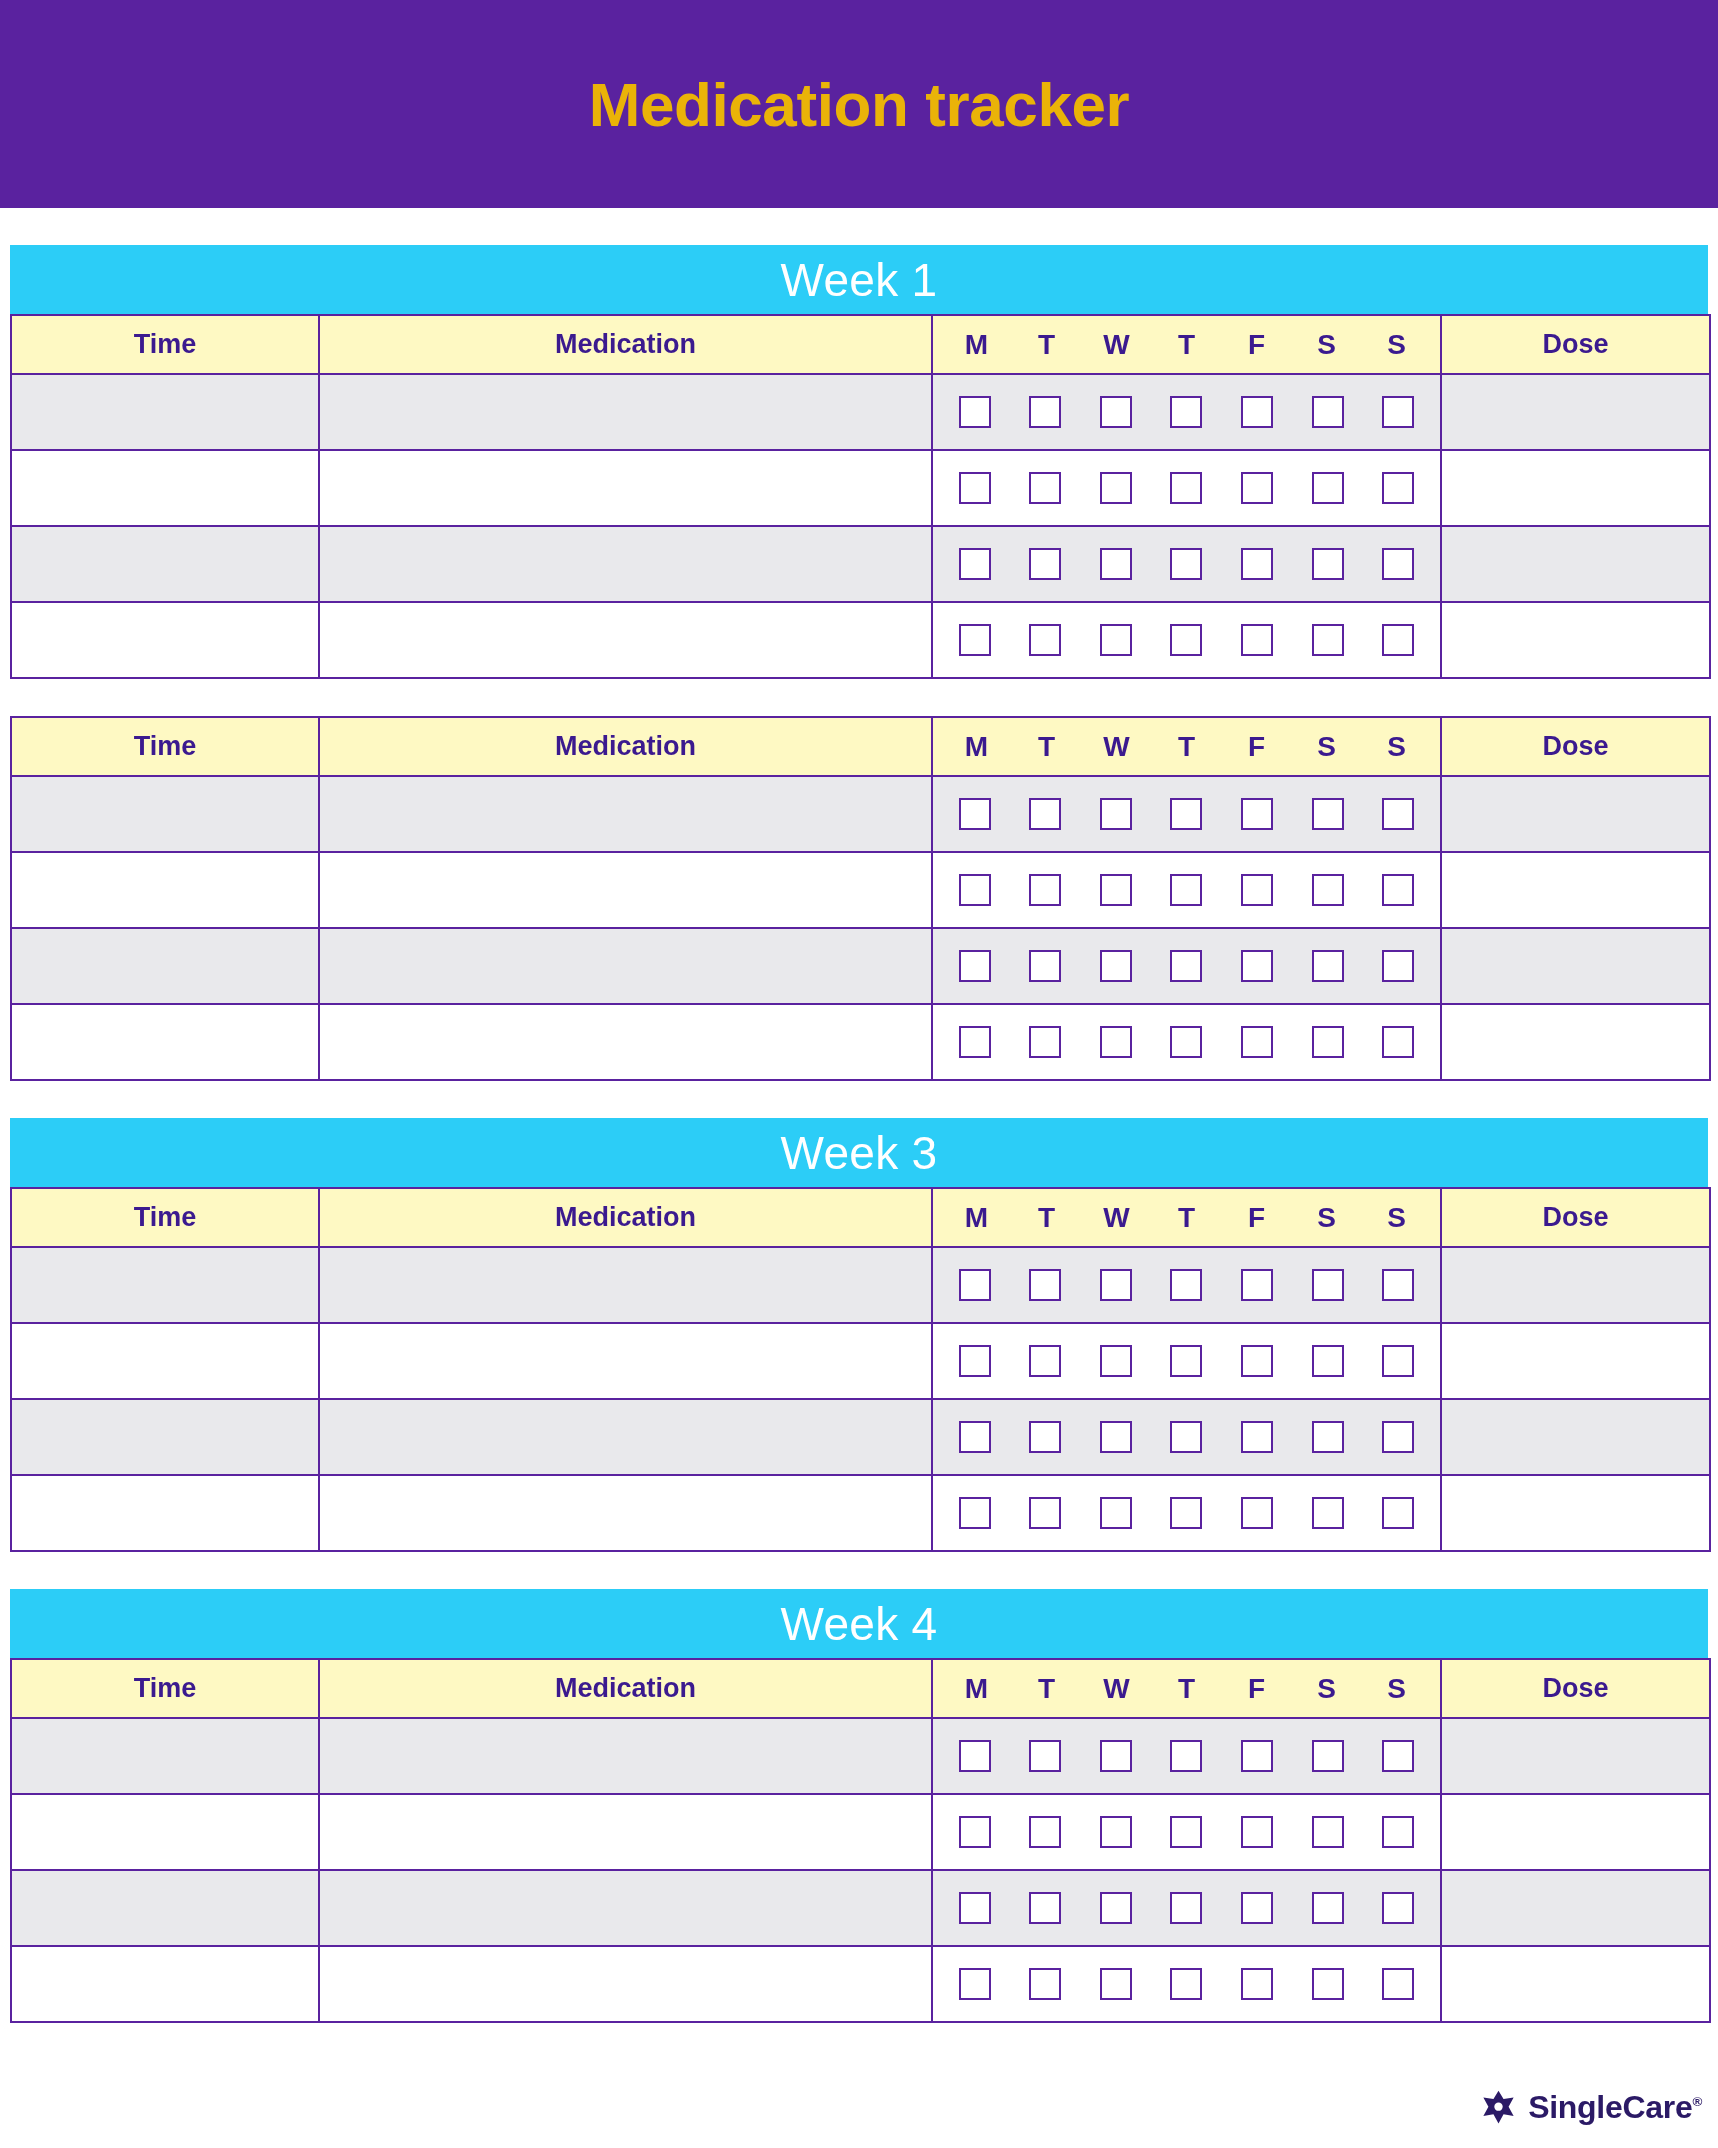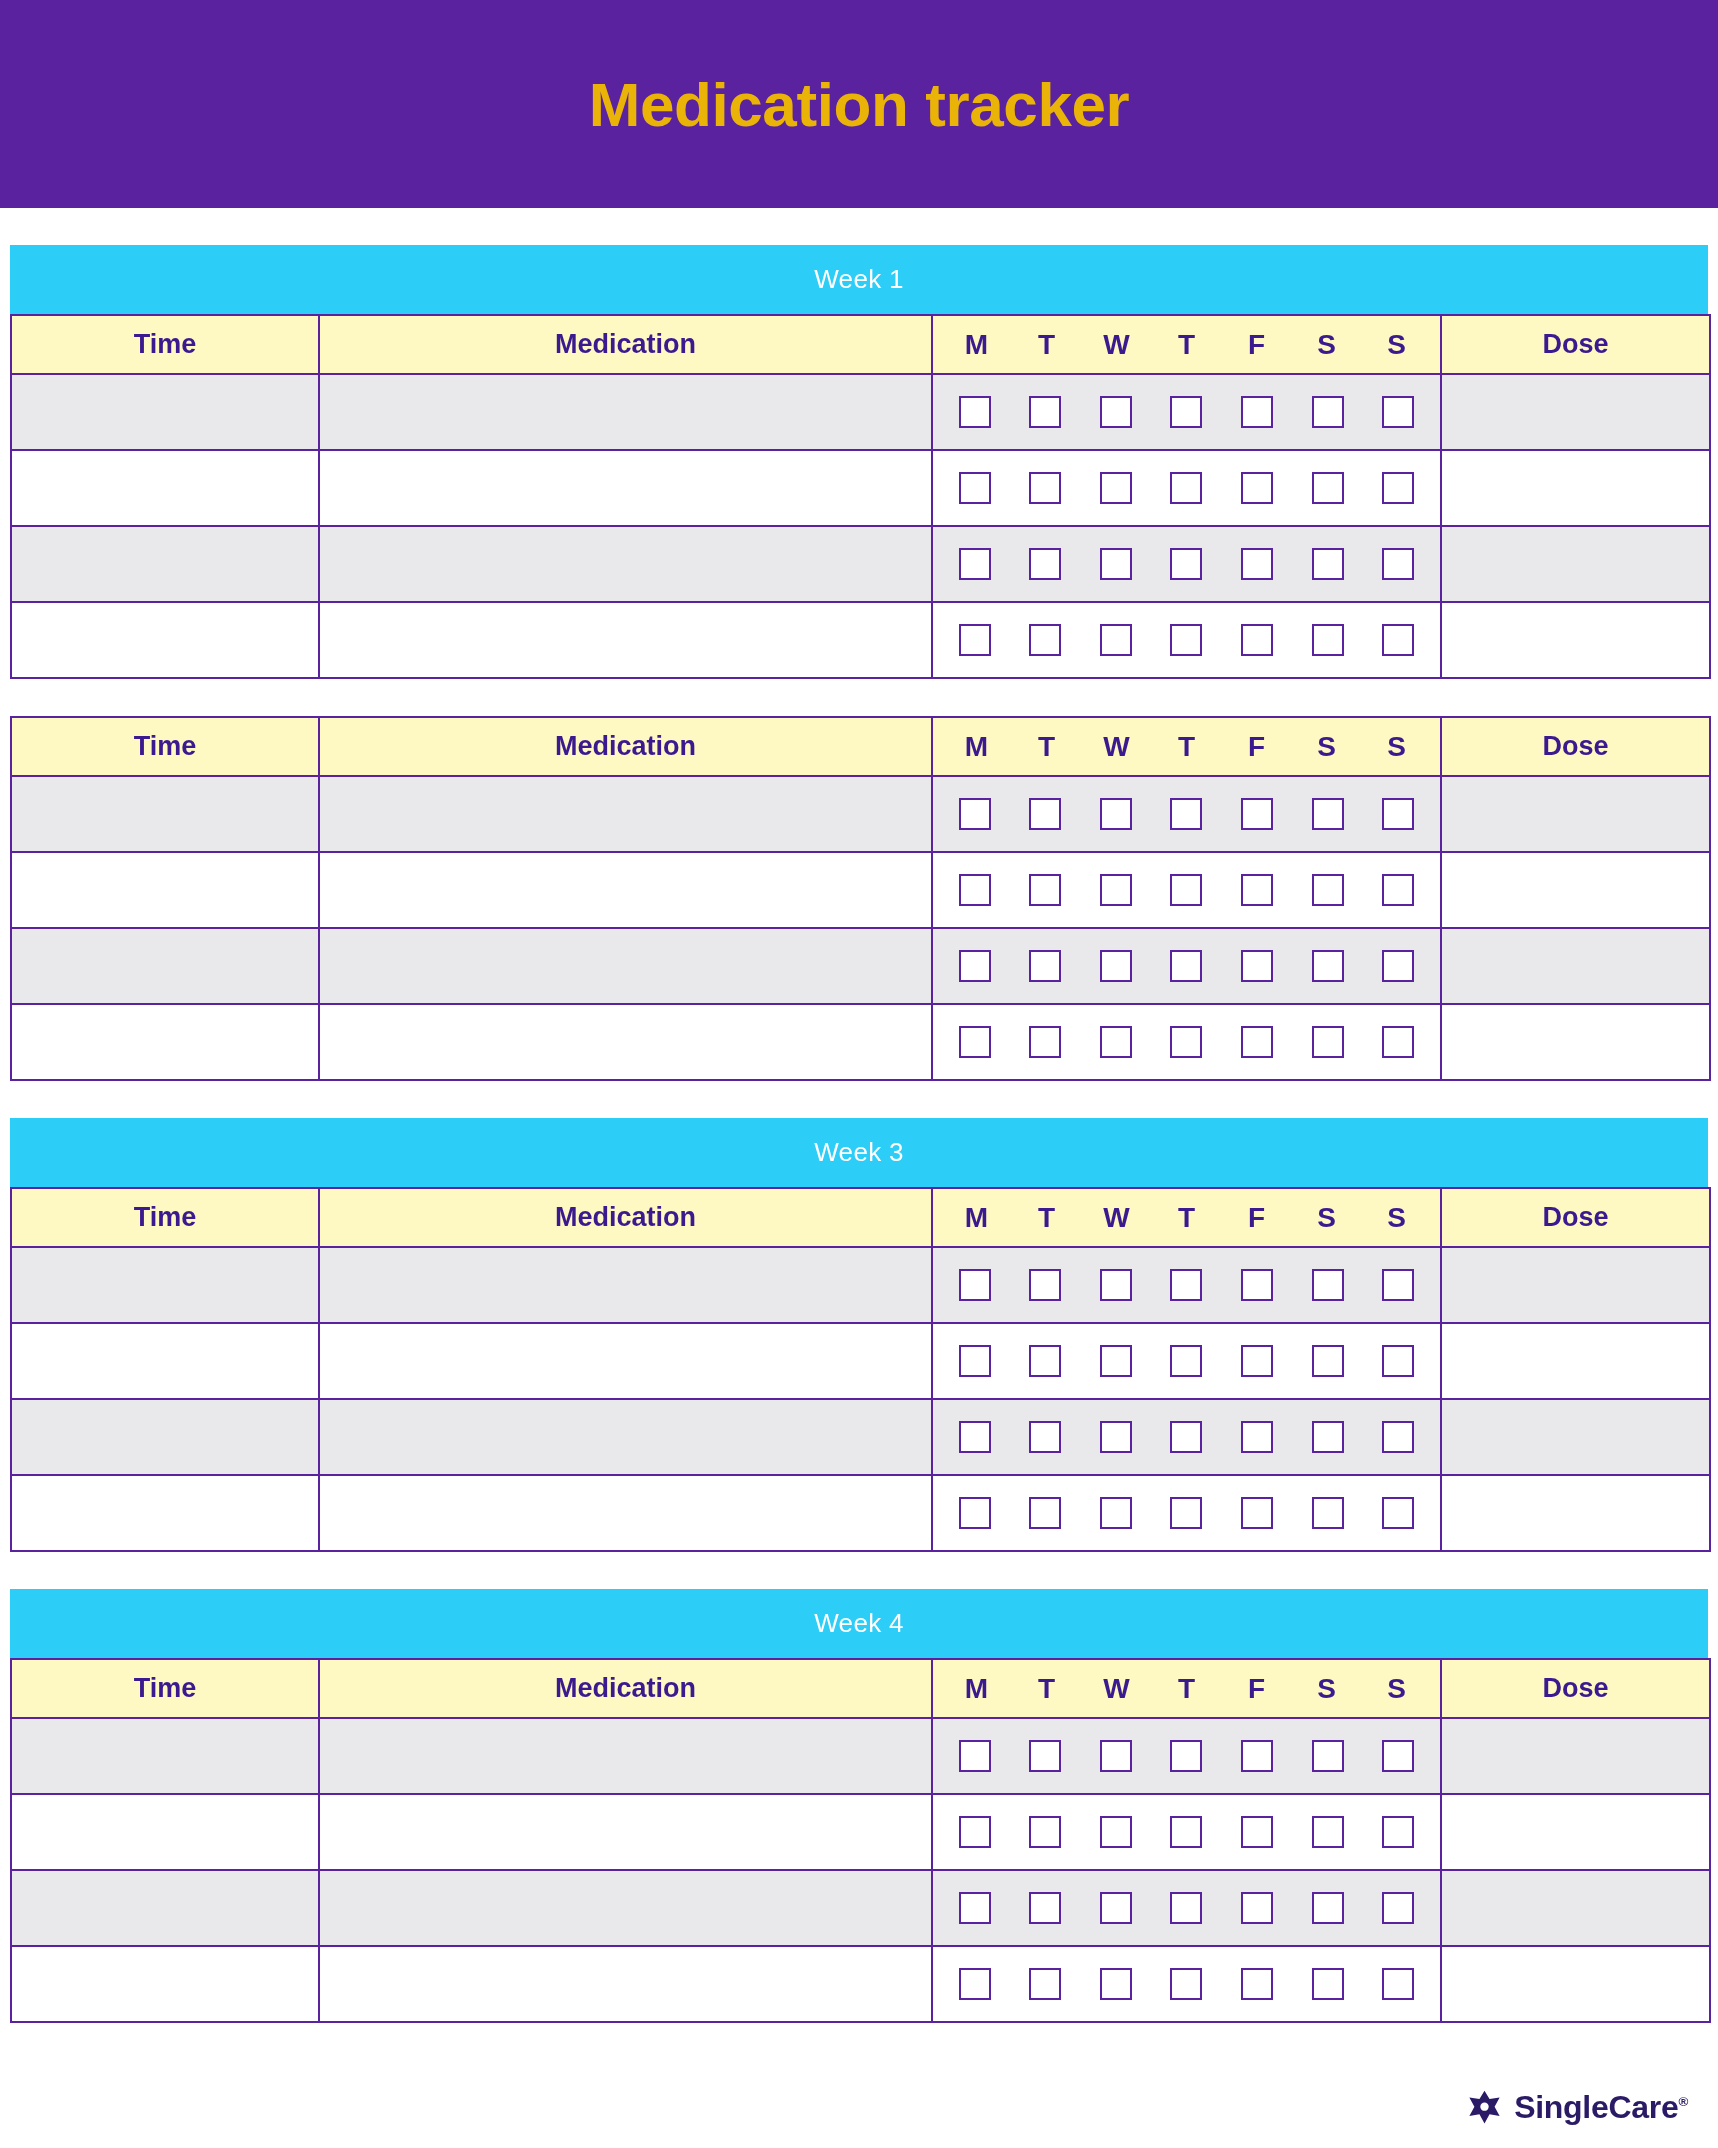--- a/index.html
+++ b/index.html
@@ -42,21 +42,21 @@
   }
   .week-banner {
     background: #2ccdf7;
     height: 69px;
     display: flex;
     align-items: center;
     justify-content: center;
   }
   .week-banner-label {
     color: #ffffff;
-    font-size: 26px;
+    font-size: 46px;
     font-weight: 500;
     letter-spacing: 0.3px;
   }
 
   table.week-table {
     width: 100%;
     border-collapse: collapse;
     table-layout: fixed;
   }
   table.week-table col.c-time   { width: 308px; }
@@ -126,21 +126,21 @@
     flex: 1 1 0;
     display: flex;
     justify-content: center;
   }
 
   
 
   
   .footer {
     position: absolute;
-    right: 30px;
+    right: 16px;
     bottom: 22px;
     display: flex;
     align-items: center;
     gap: 11.7px;
   }
   .logo-mark {
     width: 37px;
     height: 37px;
     position: relative;
     flex: 0 0 auto;

